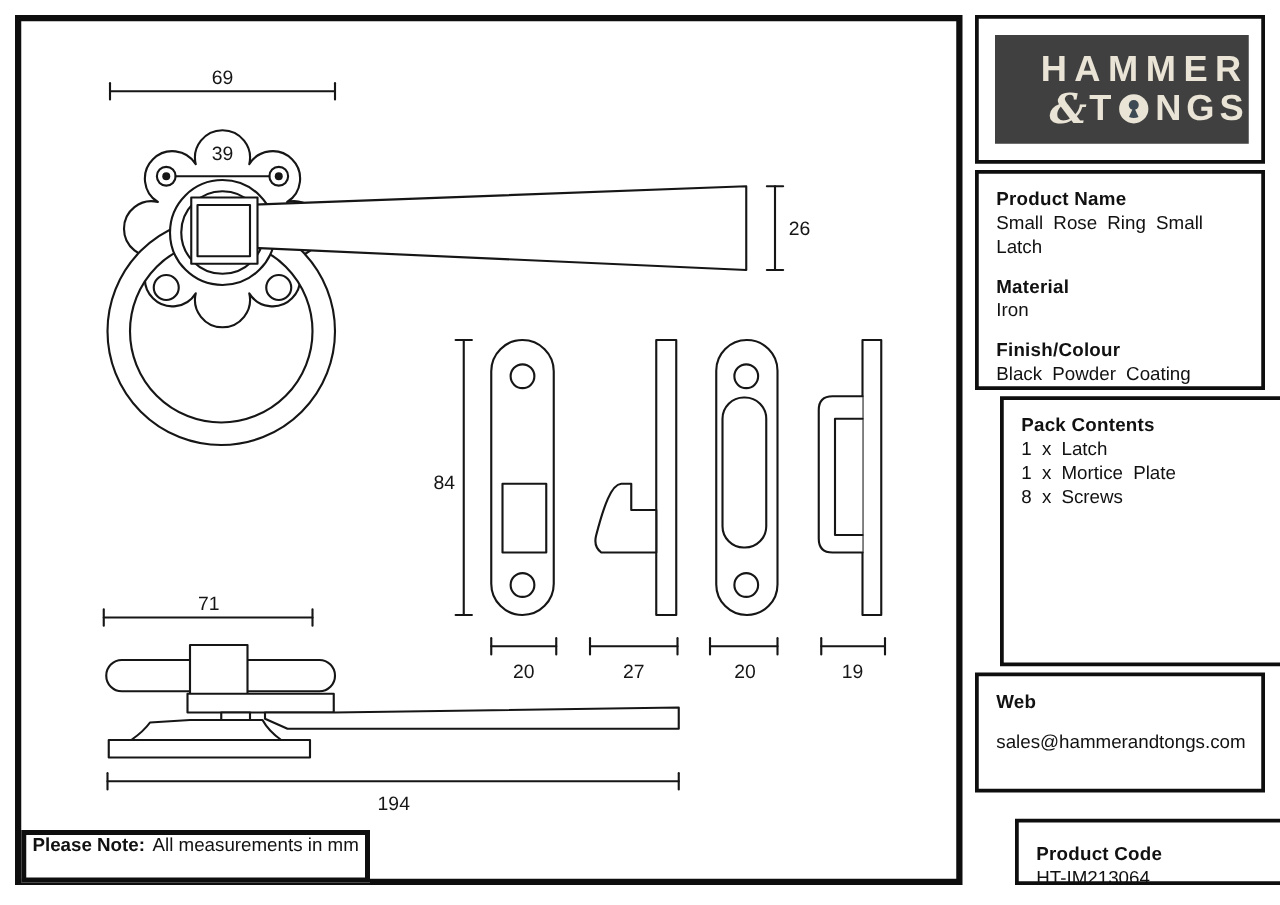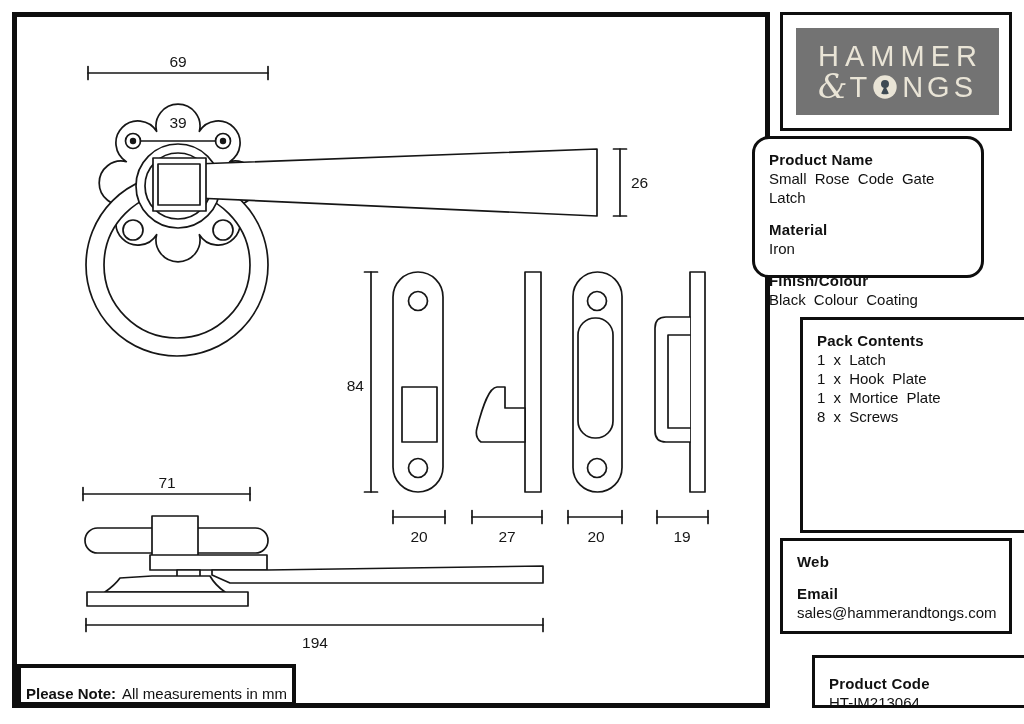--- a/index.html
+++ b/index.html
@@ -1,40 +1,40 @@
 <!DOCTYPE html>
 <html><head>
 <meta charset="utf-8">
 <style>
   html,body{margin:0;padding:0;background:#fff;}
   #page{position:relative;width:1024px;height:724px;background:#fff;
         font-family:"Liberation Sans",sans-serif;color:#111;overflow:hidden;}
   .box{position:absolute;background:#fff;border:3px solid #0e0e0e;box-sizing:border-box;}
   #main-box{left:12px;top:12px;width:758px;height:696px;border-width:5px;}
   #note-box{left:17px;top:664px;width:279px;height:42px;border-width:4px;
-            display:flex;align-items:flex-end;justify-content:center;font-size:15px;white-space:nowrap;}
+            display:flex;align-items:flex-start;justify-content:center;font-size:15px;white-space:nowrap;}
   #note-box b{margin-right:6px;}
   #drawing-svg{position:absolute;left:12px;top:12px;}
 
   
   #logo-box{left:780px;top:12px;width:232px;height:119px;}
-  #product-box{left:752px;top:136px;width:232px;height:142px;border-radius:17px;}
+  #product-box{left:780px;top:136px;width:232px;height:176px;}
   #pack-box{left:780px;top:317px;width:232px;height:216px;margin-left:20px;}
   #web-box{left:780px;top:538px;width:232px;height:96px;}
   #code-box{left:780px;top:655px;width:232px;height:53px;}
   .panel{padding:11px 14px;}
   .lbl{font-weight:bold;font-size:15px;line-height:19px;letter-spacing:.2px;}
   .val{font-size:15px;line-height:19px;word-spacing:4px;}
   .grp{margin-bottom:13px;}
   .grp:last-child{margin-bottom:10px;}
 
   
   #logo-plate{position:absolute;left:13px;top:13px;width:203px;height:87px;
-              background:#737373;color:#e9e4d6;display:flex;flex-direction:column;
-              align-items:center;justify-content:center;}
+              background:#404040;color:#e9e4d6;display:flex;flex-direction:column;
+              align-items:flex-end;justify-content:center;font-weight:bold;}
   .logo-line1{font-size:29px;letter-spacing:6px;line-height:30px;text-indent:6px;}
   .logo-line2{font-size:29px;letter-spacing:4px;line-height:32px;display:flex;align-items:center;}
   .logo-amp{font-family:"DejaVu Serif",serif;font-style:italic;font-size:33px;
             letter-spacing:0;margin-right:2px;line-height:30px;}
   .keyhole-o{display:inline-block;margin:0 4px 0 1px;}
 
   
   .ln{stroke:#161616;stroke-width:1.7;fill:none;stroke-linejoin:round;stroke-linecap:round;}
   .wf{fill:#fff;}
   .dk{fill:#161616;stroke:none;}
@@ -194,46 +194,44 @@
           <path d="M15,13 L10.6,22.5 Q15,24.5 19.4,22.5 Z" fill="#3e4a53"></path>
         </svg>
         <span>NGS</span>
       </div>
     </div>
   </div>
 
   <div id="product-box" class="box panel">
     <div class="grp">
       <div class="lbl">Product Name</div>
-      <div class="val">Small Rose Code Gate Latch</div>
+      <div class="val">Small Rose Ring Small Latch</div>
     </div>
     <div class="grp">
       <div class="lbl">Material</div>
       <div class="val">Iron</div>
     </div>
     <div class="grp">
       <div class="lbl">Finish/Colour</div>
-      <div class="val">Black Colour Coating</div>
+      <div class="val">Black Powder Coating</div>
     </div>
   </div>
 
   <div id="pack-box" class="box panel">
     <div class="lbl">Pack Contents</div>
     <div class="val">1 x Latch</div>
-    <div class="val">1 x Hook Plate</div>
     <div class="val">1 x Mortice Plate</div>
     <div class="val">8 x Screws</div>
   </div>
 
   <div id="web-box" class="box panel">
     <div class="grp">
       <div class="lbl">Web</div>
     </div>
     <div class="grp">
-      <div class="lbl">Email</div>
       <div class="val">sales@hammerandtongs.com</div>
     </div>
   </div>
 
   <div id="code-box" class="box panel" style="padding-top:16px;margin-left:32px;">
     <div class="lbl">Product Code</div>
     <div class="val">HT-IM213064</div>
   </div>
 
 </div>

